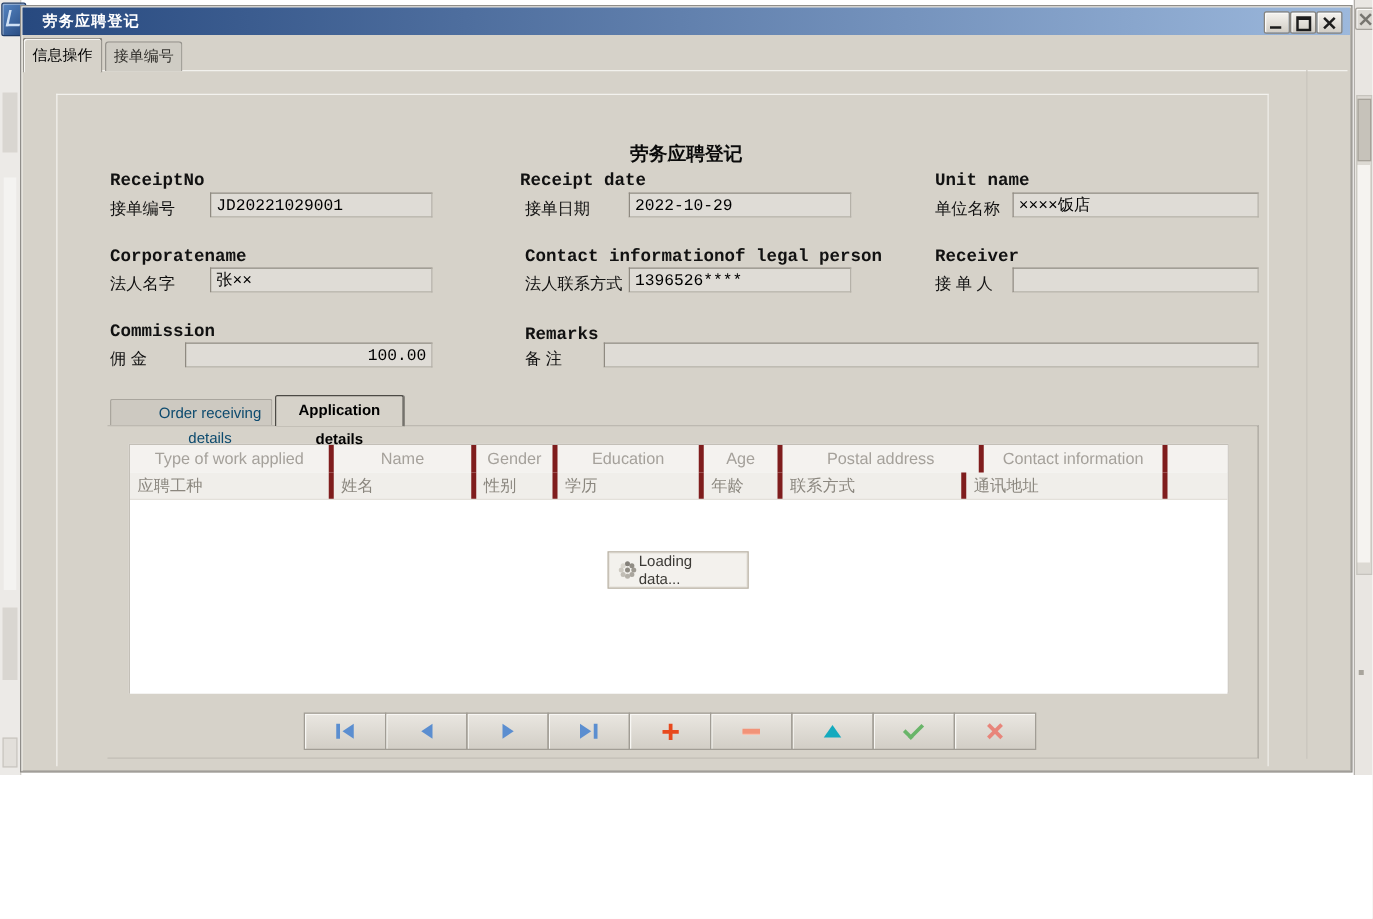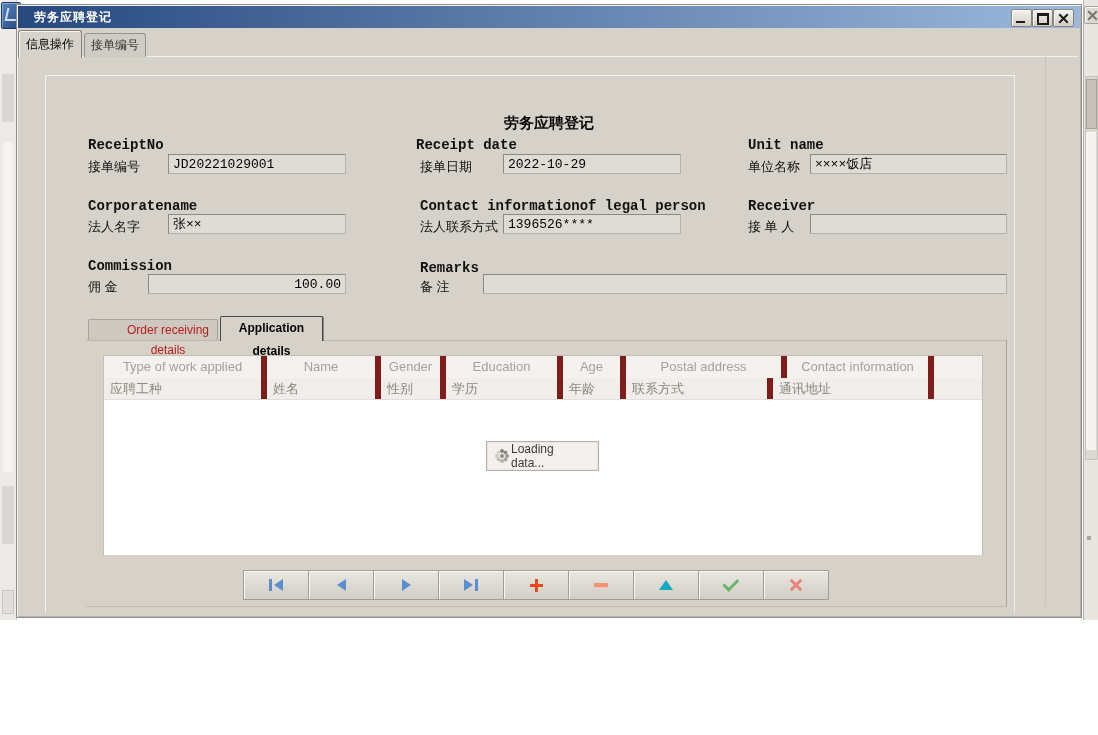--- a/index.html
+++ b/index.html
@@ -57,33 +57,33 @@
   .flabel{position:absolute;font-family:"Liberation Mono","DejaVu Sans Mono",monospace;font-weight:bold;font-size:14px;color:#111;white-space:nowrap;}
   .zlabel{position:absolute;font-size:13px;color:#111;white-space:nowrap;}
   .finput{position:absolute;box-sizing:border-box;height:20px;background:#dfdcd6;border:1px solid #8f8a81;
           border-right-color:#b5b1a8;border-bottom-color:#b5b1a8;
           font-family:"Liberation Mono","DejaVu Sans Mono",monospace;font-size:13px;color:#000;padding:1px 4px;outline:none;}
   .finput.num{text-align:right;}
 
   
   .dtab{position:absolute;text-align:center;font-size:12px;box-sizing:border-box;cursor:default;}
   .dtab.inactive{left:88px;top:319px;width:130px;height:22px;line-height:20px;background:#cdc9c1;
-                 border:1px solid #a9a59d;border-bottom:none;border-radius:2px 2px 0 0;color:#b91c1c;padding-left:30px;}
+                 border:1px solid #a9a59d;border-bottom:none;border-radius:2px 2px 0 0;color:#0c4a6e;padding-left:30px;}
   .dtab.active{left:220px;top:316px;width:103px;height:25px;line-height:23px;background:#d6d2c9;z-index:3;
                border:1px solid #4c4a45;border-bottom:none;border-radius:2px 2px 0 0;font-weight:bold;color:#000;
                box-shadow:1px 0 0 #8a8780;}
   .dpanel{left:86px;top:340px;width:921px;height:267px;border-top:1px solid #bdb9b1;border-right:1px solid #a9a59d;
           border-bottom:1px solid #c2beb6;box-sizing:border-box;}
 
   
   .grid{left:103px;top:355px;width:880px;height:200px;background:#ffffff;border:1px solid #c3bfb7;box-sizing:border-box;}
   .gh-row{display:flex;width:100%;height:22px;box-sizing:border-box;}
   .gh-row.en{background:#f4f2ef;color:#a5a19b;}
   .gh-row.zh{background:#f0eeea;color:#8b877f;border-bottom:1px solid #e3e0da;}
-  .gh-cell{box-sizing:border-box;font-size:13px;line-height:21px;border-right:6px solid #7f1d1d;overflow:hidden;white-space:nowrap;}
+  .gh-cell{box-sizing:border-box;font-size:13px;line-height:21px;border-right:4px solid #7f1d1d;overflow:hidden;white-space:nowrap;}
   .gh-row.en .gh-cell{text-align:center;}
   .gh-row.zh .gh-cell{text-align:left;padding-left:6px;}
   .c0{width:163px;} .c1{width:114px;} .c2{width:65px;} .c3{width:117px;}
   .c4{width:63px;} .c5{width:147px;} .c6{width:161px;} .c7{flex:1;border-right:none;}
   .grid-body{width:100%;height:155px;background:#fff;}
 
   
   .loadbox{left:486px;top:441px;width:113px;height:30px;background:#f3f1ed;border:1px solid #b9b1a4;
            box-shadow:inset 0 0 0 1px #e9e5de;display:flex;align-items:center;gap:7px;padding:0 9px;box-sizing:border-box;
            font-size:12px;color:#3c3a36;}

